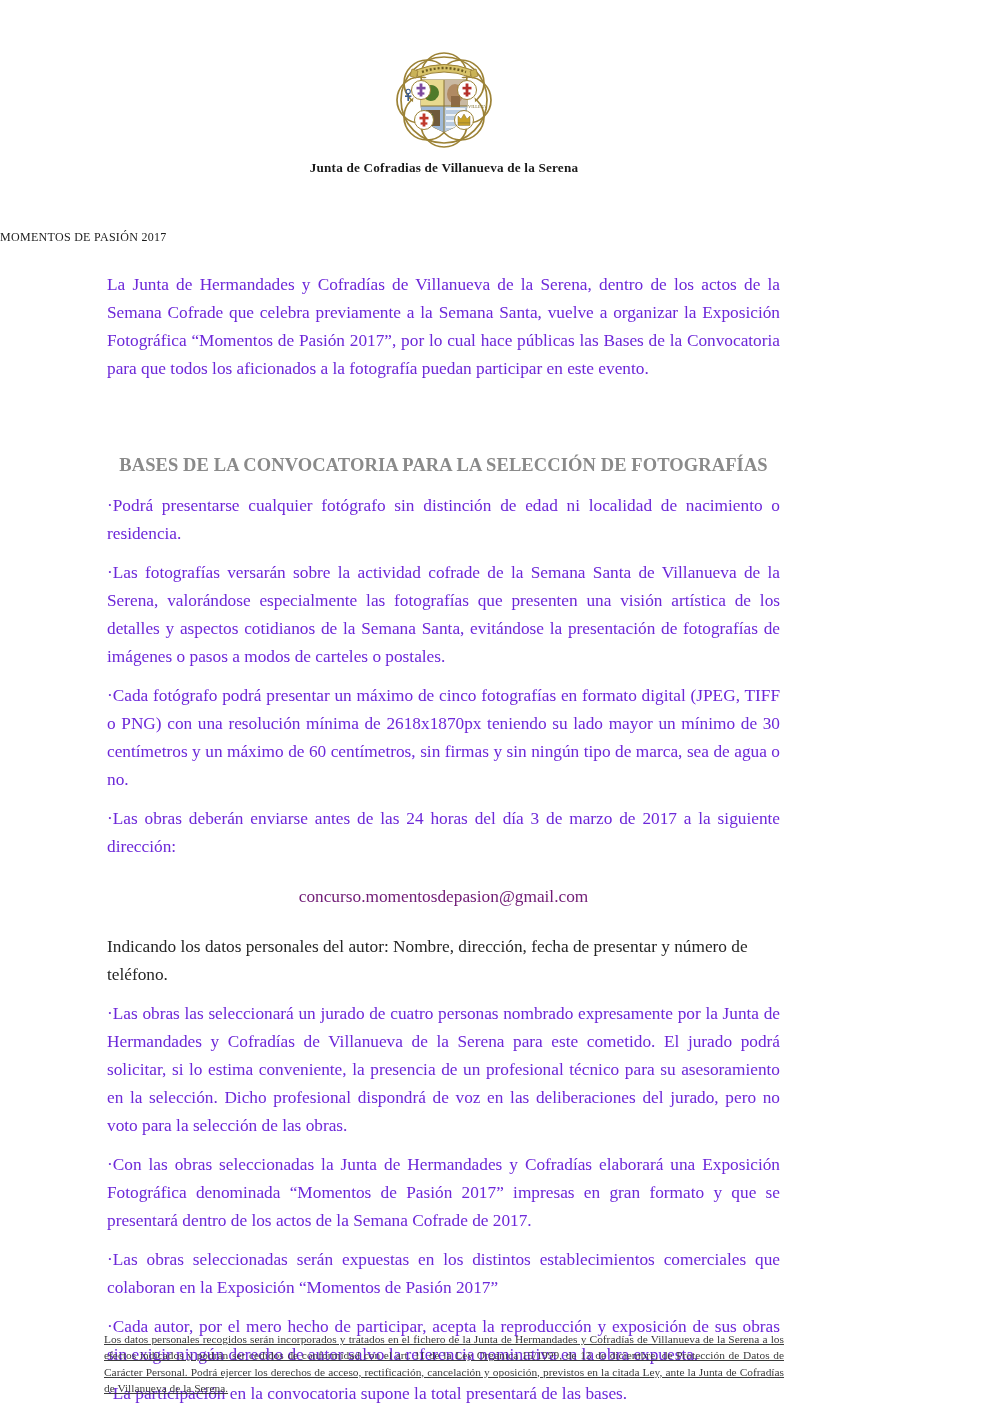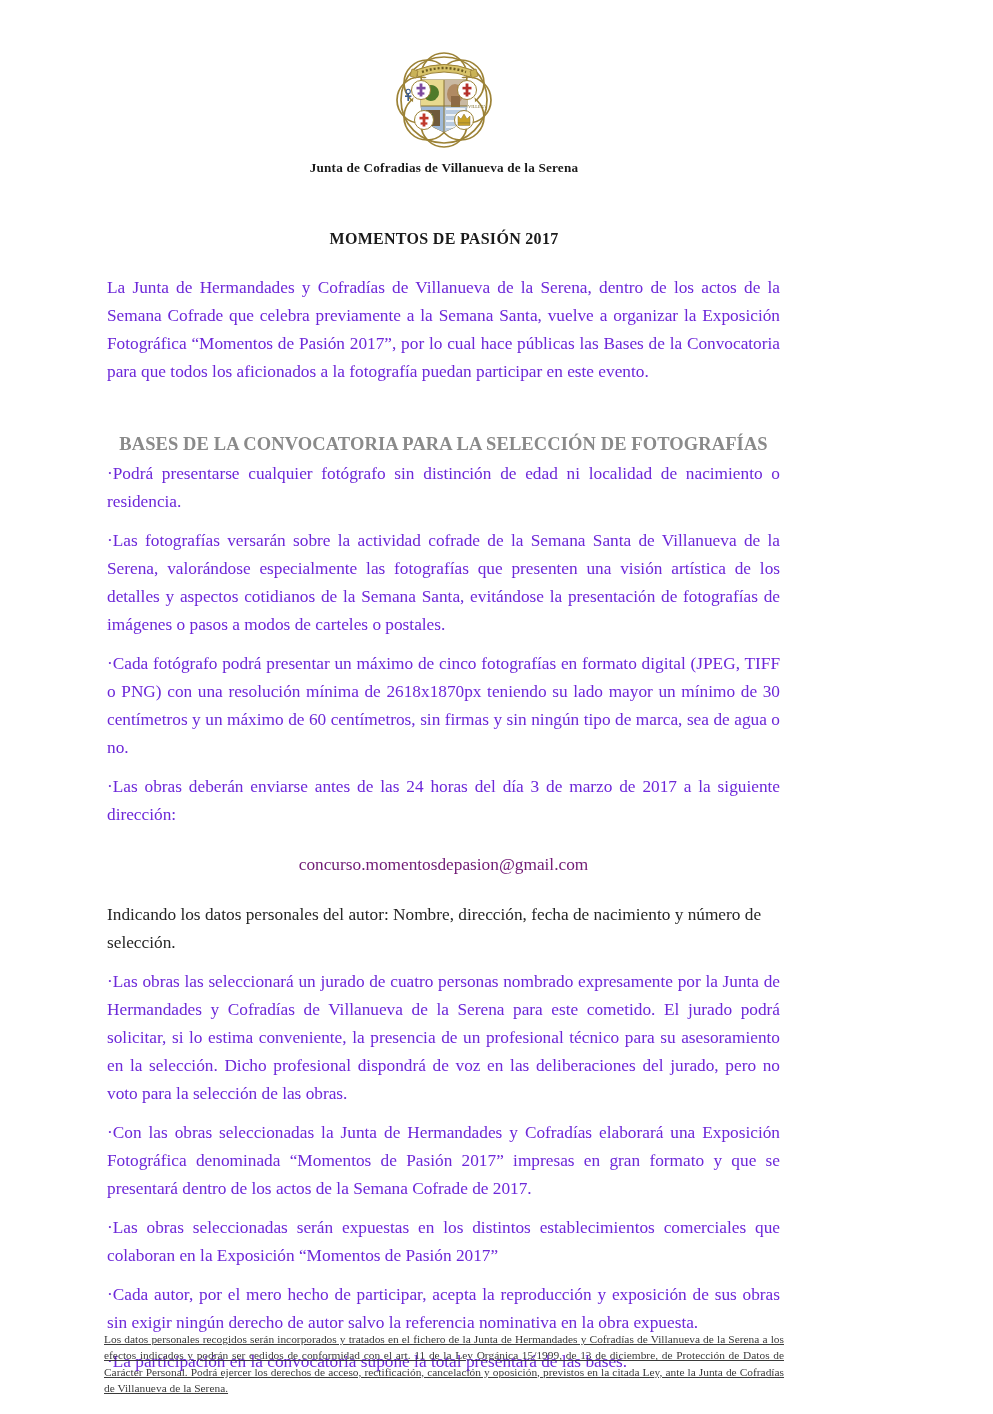--- a/index.html
+++ b/index.html
@@ -40,34 +40,33 @@
     margin-top: 6px;
     font-family: "Liberation Serif", "DejaVu Serif", serif;
     font-weight: bold;
     font-size: 13.2px;
     color: #1a1a1a;
     letter-spacing: 0.2px;
   }
 
   
   .doc-title {
-    text-align: center;
-    font-weight: bold;
-    font-size: 16px;
+    font-weight: normal;
+    font-size: 12px;
     color: #1a1a1a;
     margin-top: 54px;
     letter-spacing: 0.3px;
   }
 
   .section-heading {
     text-align: center;
     font-weight: bold;
     font-size: 18.5px;
     color: #8a8a8a;
-    margin-top: 48px;
+    margin-top: 72px;
     letter-spacing: 0.1px;
   }
 
   
   .content {
     margin-left: 107px;
     margin-right: 108px;
   }
   p.body-par {
     text-align: justify;
@@ -76,21 +75,21 @@
     color: #6d28d9;
     margin: 0;
   }
   p.intro {
     margin-top: 26px;
   }
   p.gap {
     margin-top: 11px;
   }
   p.tight {
-    margin-top: 5px;
+    margin-top: 16px;
   }
   .email-line {
     text-align: center;
     font-size: 17.3px;
     color: #701a75;
     margin-top: 22px;
     line-height: 1.62;
   }
   .strong-line {
     text-align: left;
@@ -223,21 +222,21 @@
 
     <div class="section-heading">BASES DE LA CONVOCATORIA PARA LA SELECCIÓN DE FOTOGRAFÍAS</div>
 
     <p class="body-par tight">·Podrá presentarse cualquier fotógrafo sin distinción de edad ni localidad de nacimiento o residencia.</p>
     <p class="body-par gap">·Las fotografías versarán sobre la actividad cofrade de la Semana Santa de Villanueva de la Serena, valorándose especialmente las fotografías que presenten una visión artística de los detalles y aspectos cotidianos de la Semana Santa, evitándose la presentación de fotografías de imágenes o pasos a modos de carteles o postales.</p>
     <p class="body-par gap">·Cada fotógrafo podrá presentar un máximo de cinco fotografías en formato digital (JPEG, TIFF o PNG) con una resolución mínima de 2618x1870px teniendo su lado mayor un mínimo de 30 centímetros y un máximo de 60 centímetros, sin firmas y sin ningún tipo de marca, sea de agua o no.</p>
     <p class="body-par gap">·Las obras deberán enviarse antes de las 24 horas del día 3 de marzo de 2017 a la siguiente dirección:</p>
 
     <div class="email-line">concurso.momentosdepasion@gmail.com</div>
 
-    <div class="strong-line">Indicando los datos personales del autor: Nombre, dirección, fecha de nacimiento y número de selección.</div>
+    <div class="strong-line">Indicando los datos personales del autor: Nombre, dirección, fecha de presentar y número de teléfono.</div>
 
     <p class="body-par gap">·Las obras las seleccionará un jurado de cuatro personas nombrado expresamente por la Junta de Hermandades y Cofradías de Villanueva de la Serena para este cometido. El jurado podrá solicitar, si lo estima conveniente, la presencia de un profesional técnico para su asesoramiento en la selección. Dicho profesional dispondrá de voz en las deliberaciones del jurado, pero no voto para la selección de las obras.</p>
     <p class="body-par gap">·Con las obras seleccionadas la Junta de Hermandades y Cofradías elaborará una Exposición Fotográfica denominada “Momentos de Pasión 2017” impresas en gran formato y que se presentará dentro de los actos de la Semana Cofrade de 2017.</p>
     <p class="body-par gap">·Las obras seleccionadas serán expuestas en los distintos establecimientos comerciales que colaboran en la Exposición “Momentos de Pasión 2017”</p>
     <p class="body-par gap">·Cada autor, por el mero hecho de participar, acepta la reproducción y exposición de sus obras sin exigir ningún derecho de autor salvo la referencia nominativa en la obra expuesta.</p>
     <p class="body-par gap">·La participación en la convocatoria supone la total presentará de las bases.</p>
   </div>
 
   <div class="footer">Los datos personales recogidos serán incorporados y tratados en el fichero de la Junta de Hermandades y Cofradías de Villanueva de la Serena a los efectos indicados y podrán ser cedidos de conformidad con el art. 11 de la Ley Orgánica 15/1999, de 13 de diciembre, de Protección de Datos de Carácter Personal. Podrá ejercer los derechos de acceso, rectificación, cancelación y oposición, previstos en la citada Ley, ante la Junta de Cofradías de Villanueva de la Serena.</div>
 

